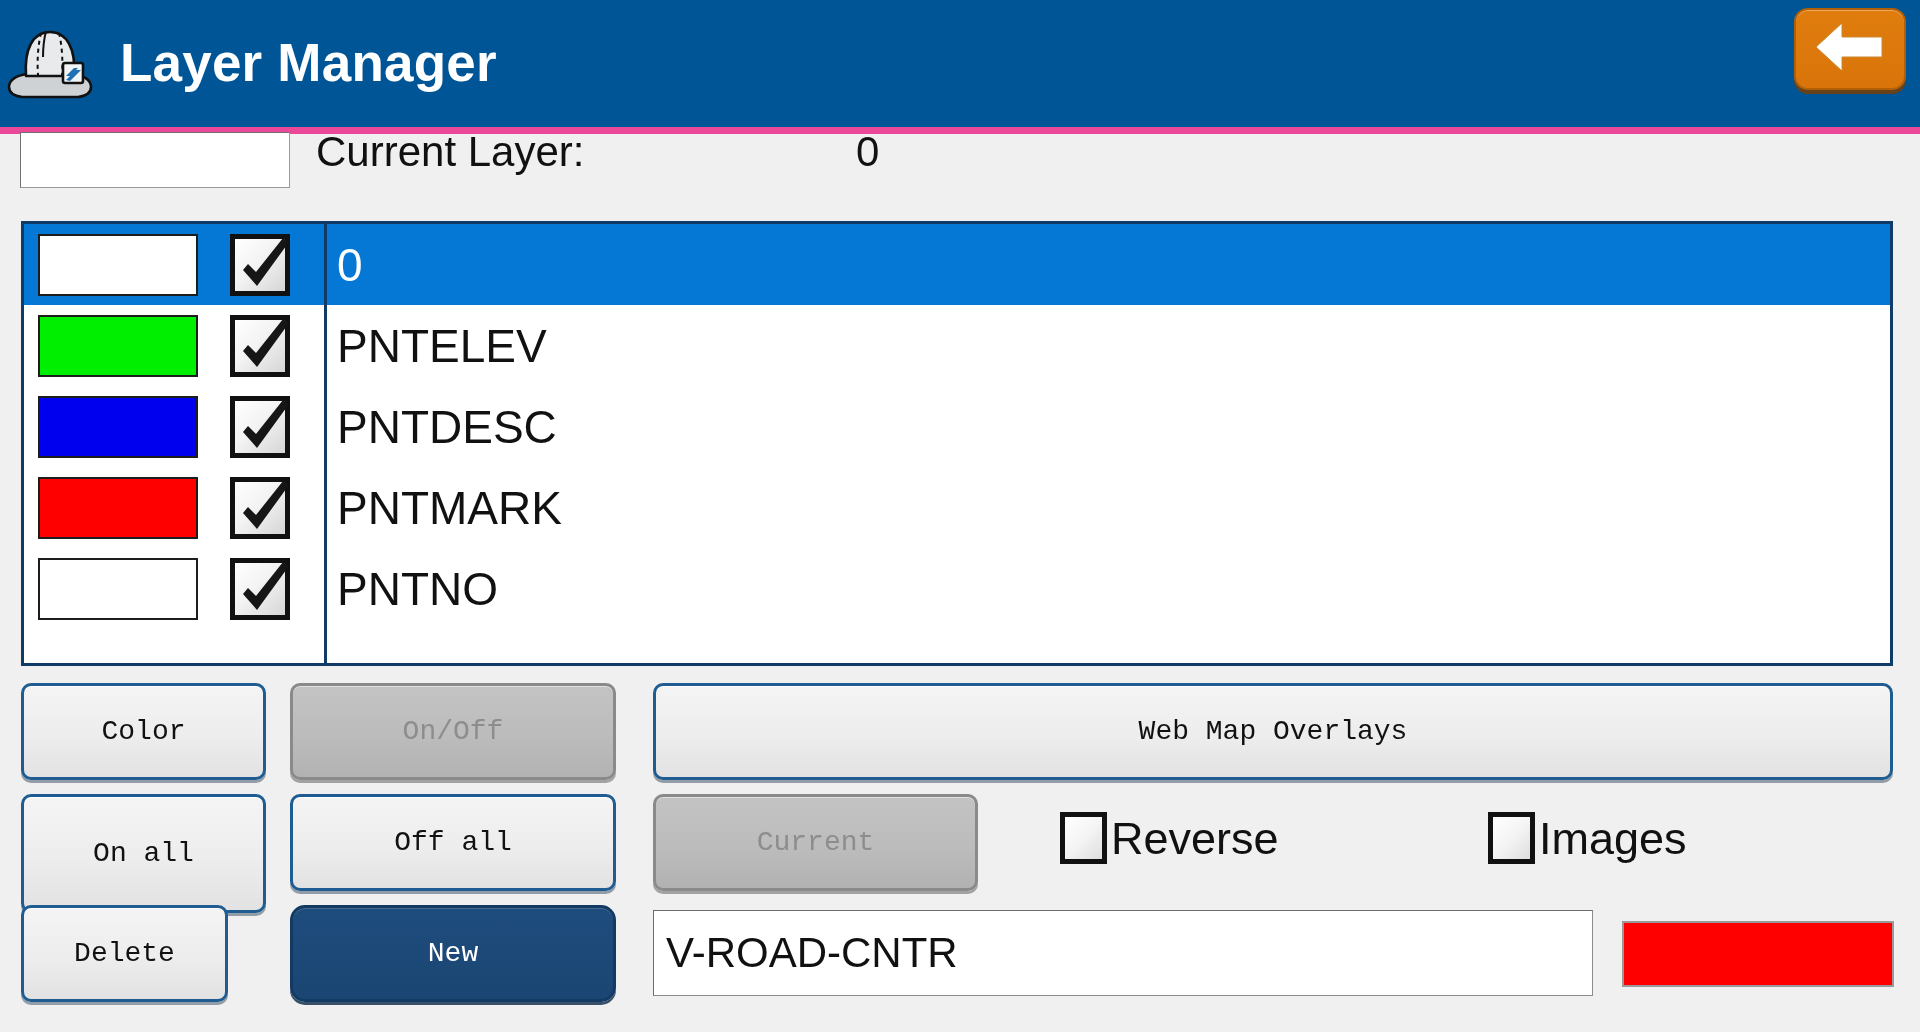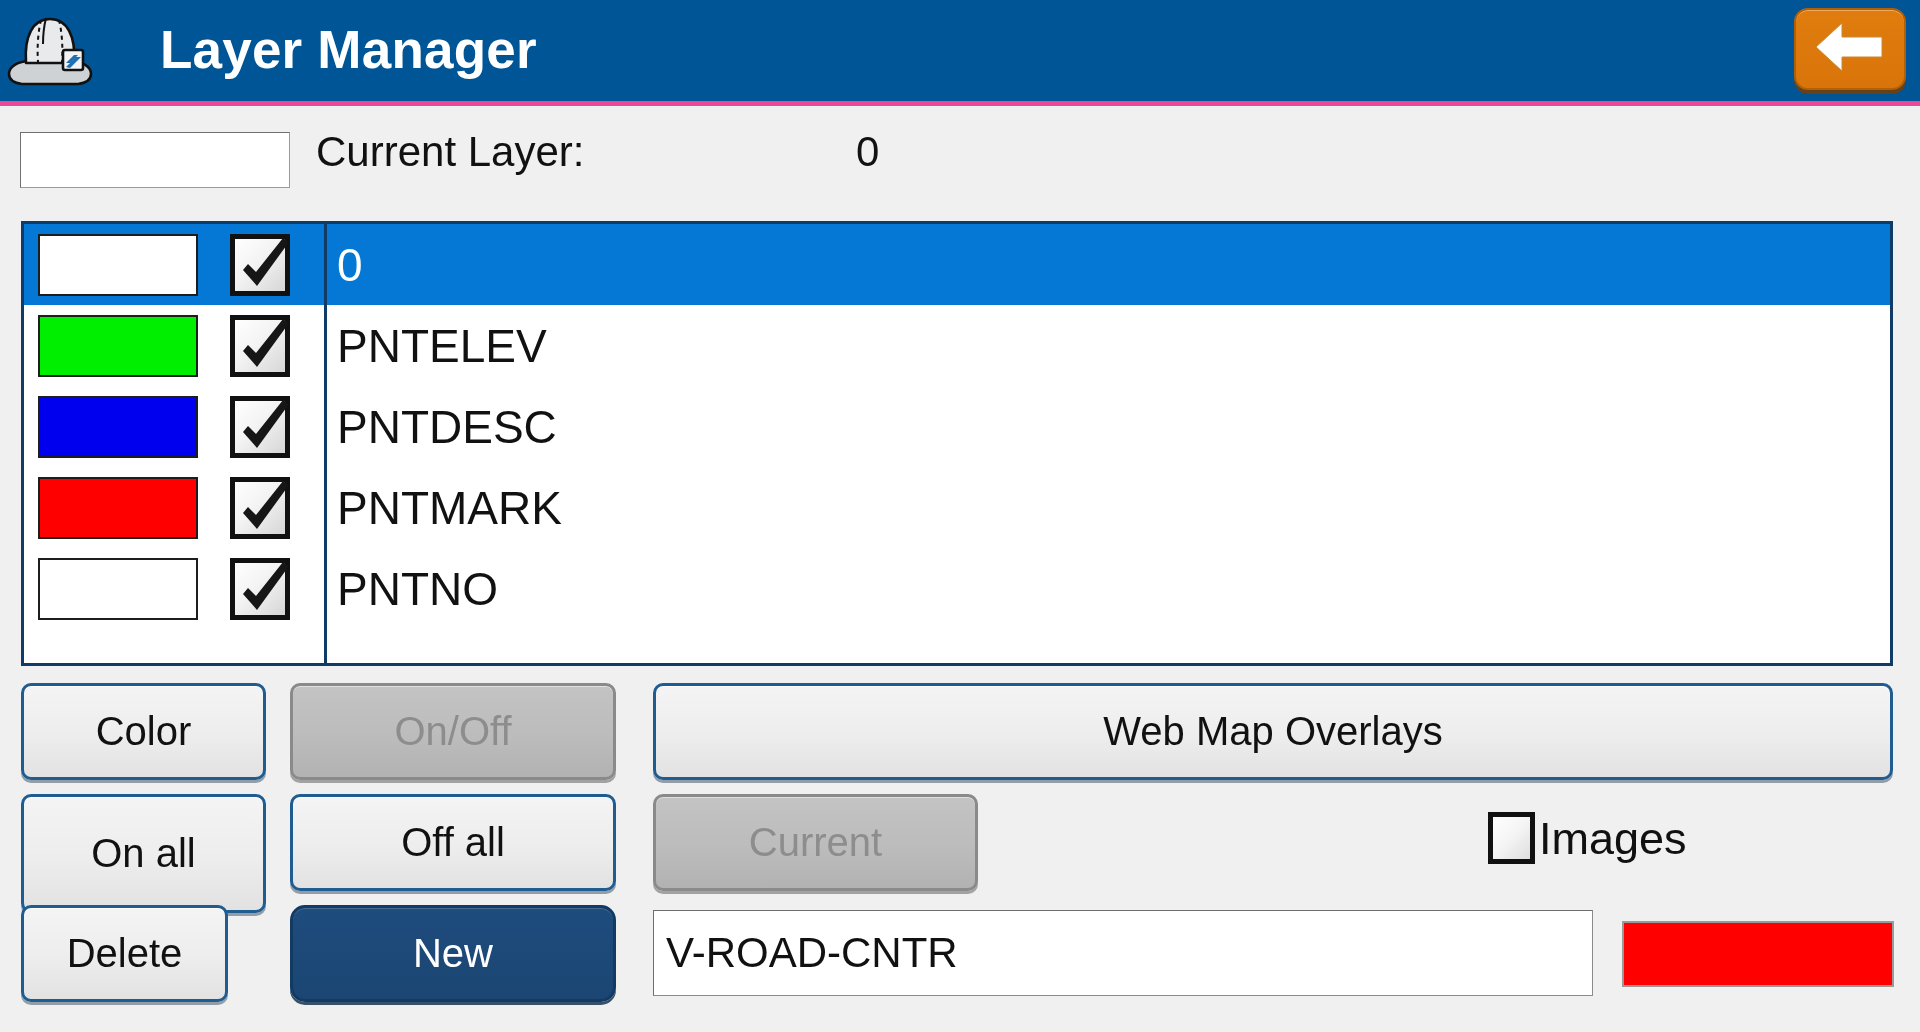--- a/index.html
+++ b/index.html
@@ -17,26 +17,25 @@
     width: 1920px;
     height: 1032px;
     background: #f0f0f0;
   }
 
   
   .titlebar {
     position: absolute;
     left: 0; top: 0;
     width: 1920px;
-    height: 106px;
+    height: 134px;
     background: #005596;
-    border-bottom: 5px solid #ec4899;
-    display: flex;
-    align-items: center;
-    gap: 40px;
+    border-bottom: 7px solid #ec4899;
+    display: flex;
+    align-items: center;
   }
   .hardhat {
     width: 96px;
     height: 90px;
     margin-left: 2px;
     flex: 0 0 auto;
   }
   .app-title {
     color: #ffffff;
     font-size: 53px;
@@ -154,22 +153,22 @@
   
   .btn {
     position: absolute;
     background: linear-gradient(#f4f4f4 0%, #ededed 55%, #e2e2e2 100%);
     border: 3px solid #1f5c91;
     border-radius: 10px;
     box-shadow: 0 3px 0 rgba(70,90,110,0.55), inset 0 1px 0 #ffffff;
     display: flex;
     align-items: center;
     justify-content: center;
-    font-size: 40px;
-    font-family: Liberation Sans, sans-serif;
+    font-size: 28px;
+    font-family: Liberation Mono, monospace;
     color: #111111;
     cursor: pointer;
     user-select: none;
   }
   .btn.disabled {
     background: linear-gradient(#c3c3c3 0%, #bcbcbc 55%, #b2b2b2 100%);
     border-color: #8a8a8a;
     color: #8d8d8d;
     box-shadow: 0 3px 0 rgba(110,110,110,0.6), inset 0 1px 0 rgba(255,255,255,0.5);
     cursor: default;
@@ -344,20 +343,24 @@
   <div class="btn disabled" id="btn-onoff">On/Off</div>
   <div class="btn" id="btn-webmap">Web Map Overlays</div>
 
   <div class="btn" id="btn-onall">On all</div>
   <div class="btn" id="btn-offall">Off all</div>
   <div class="btn disabled" id="btn-current">Current</div>
 
   <div class="btn" id="btn-delete">Delete</div>
   <div class="btn primary" id="btn-new">New</div>
 
+  <div class="opt" id="opt-reverse">
+    <span class="opt-box"></span>
+    <span class="opt-label">Reverse</span>
+  </div>
   <div class="opt" id="opt-images">
     <span class="opt-box"></span>
     <span class="opt-label">Images</span>
   </div>
 
   <div class="name-field" placeholder="">V-ROAD-CNTR</div>
   <div class="new-color-swatch" style="background: rgb(255, 0, 0);"></div>
 
 </div>
 

